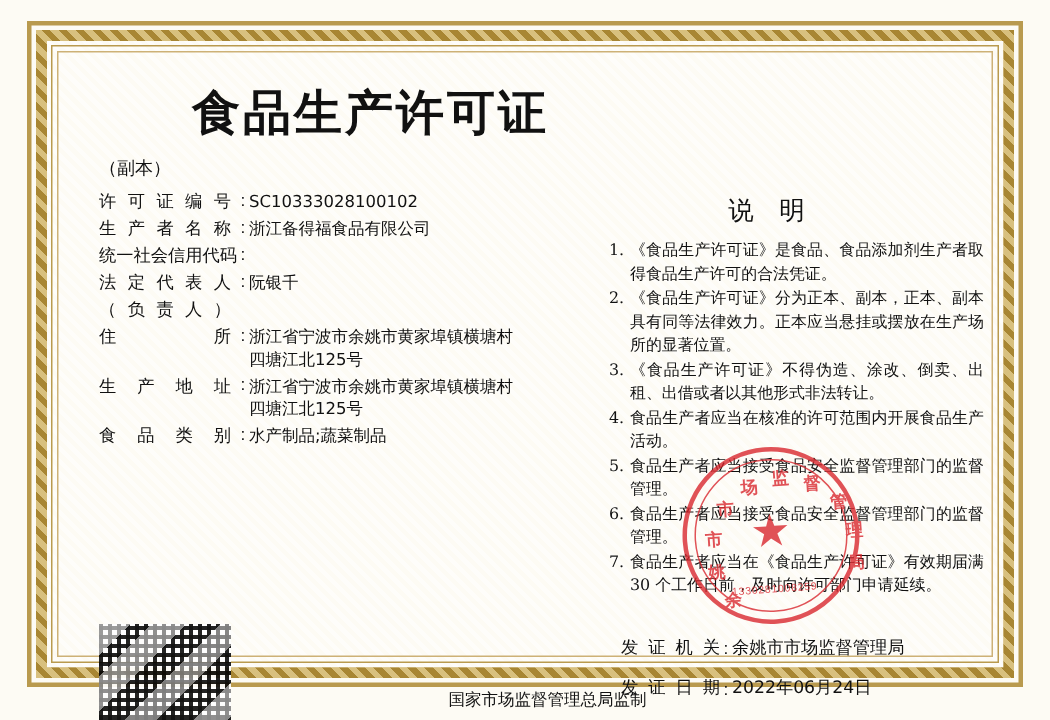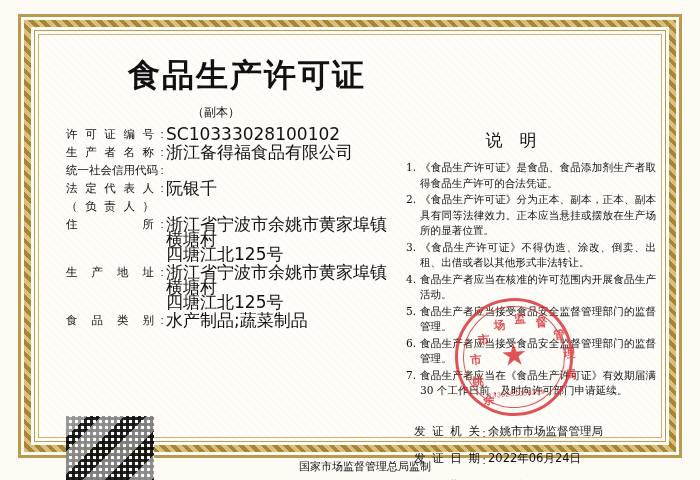--- a/index.html
+++ b/index.html
@@ -78,21 +78,20 @@
     font-family: Liberation Sans, sans-serif;
     font-size: 32px;
     font-weight: bold;
     letter-spacing: 2px;
     color: #111;
     width: 300px;
   }
   .subtitle {
     margin: 6px 0 0 22px;
     width: 300px;
-    text-align: center;
     font-size: 12px;
     color: #111;
     font-family: Liberation Serif, serif;
   }
 
   
   .columns {
     display: flex;
     margin-top: 6px;
   }
@@ -128,21 +127,21 @@
     padding-right: 4px;
     box-sizing: border-box;
   }
   .field-colon {
     flex: 0 0 8px;
     text-align: center;
   }
   .field-value {
     flex: 1;
     font-family: "DejaVu Sans", "Liberation Sans", sans-serif;
-    font-size: 17px;
+    font-size: 11px;
   }
   .field-value .vline {
     display: block;
   }
 
   
   .explain-title {
     text-align: center;
     font-size: 17px;
     font-family: "DejaVu Serif", "Liberation Serif", serif;

